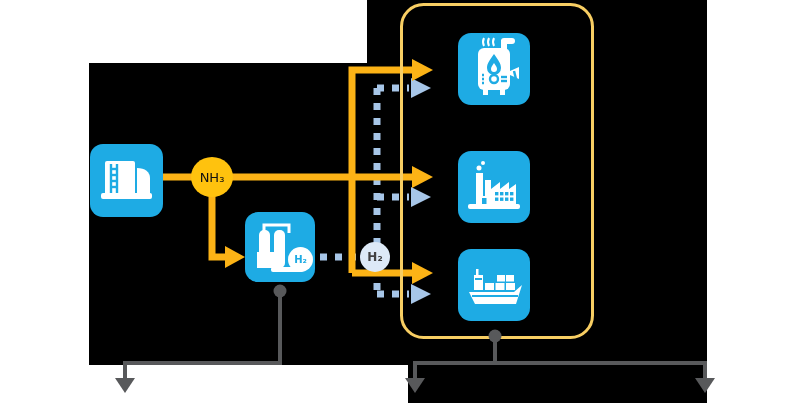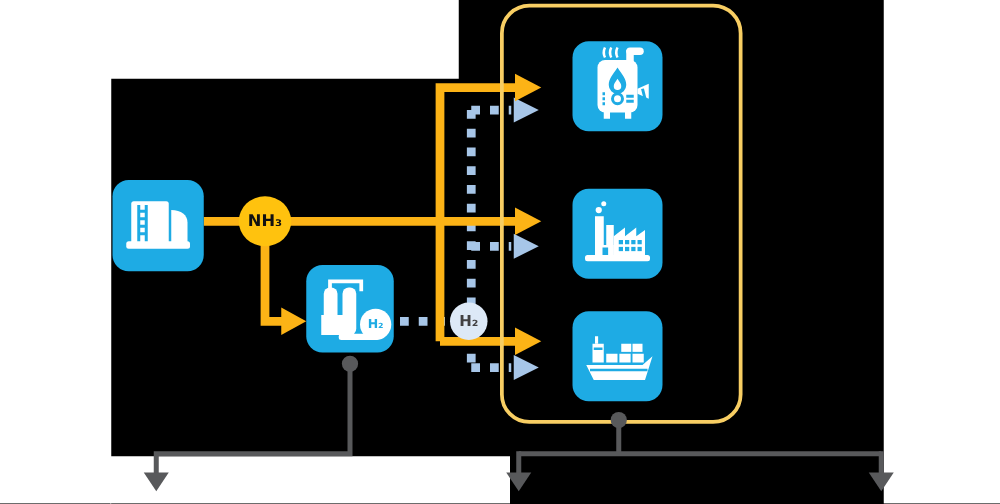--- a/index.html
+++ b/index.html
@@ -14,21 +14,21 @@
   .node-icon{position:absolute;background:#1EABE4;border-radius:13px;}
   .node-icon svg{display:block;}
   .tank{left:90px;top:144px;width:73px;height:73px;}
   .cracker{left:245px;top:212px;width:70px;height:70px;}
   .boiler{left:458px;top:33px;width:72px;height:72px;}
   .factory{left:458px;top:151px;width:72px;height:72px;}
   .ship{left:458px;top:249px;width:72px;height:72px;}
   .label-circle{position:absolute;display:flex;align-items:center;justify-content:center;
                 border-radius:50%;}
   .nh3-circle{left:191px;top:157px;width:42px;height:40px;background:#FFC20E;
-              color:#111;font-size:13px;font-weight:bold;}
+              color:#111;font-size:13px;font-weight:normal;}
   .h2-circle{left:360px;top:242px;width:30px;height:30px;background:#DDE9F7;
              color:#414042;font-size:12px;font-weight:bold;}
   .h2-badge{left:288px;top:247px;width:25px;height:25px;background:#fff;
             color:#1EABE4;font-size:10px;font-weight:bold;}
 </style>
 </head>
 <body>
 
 <div class="canvas">
 

